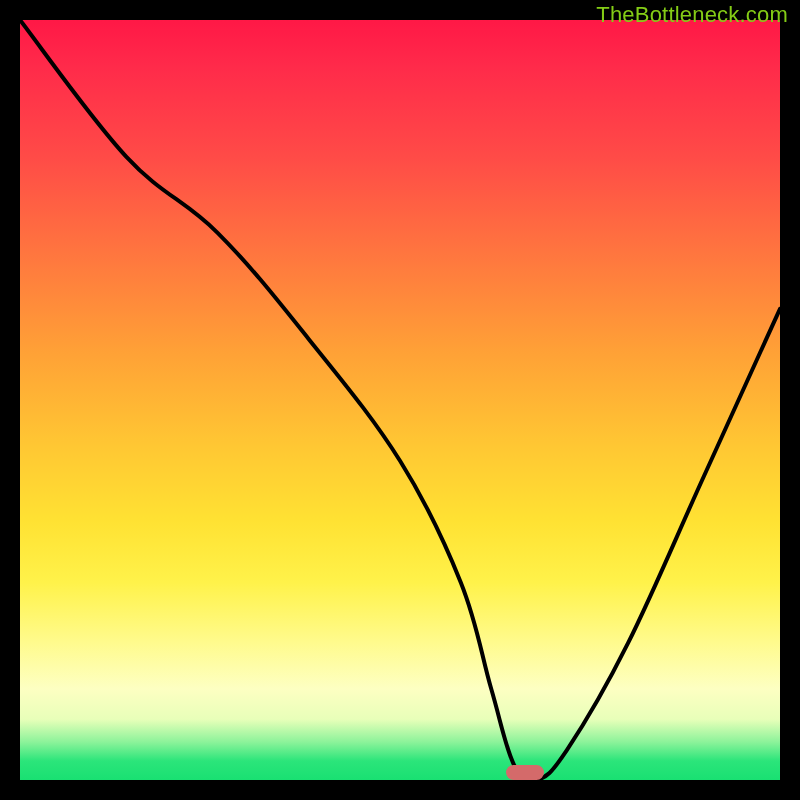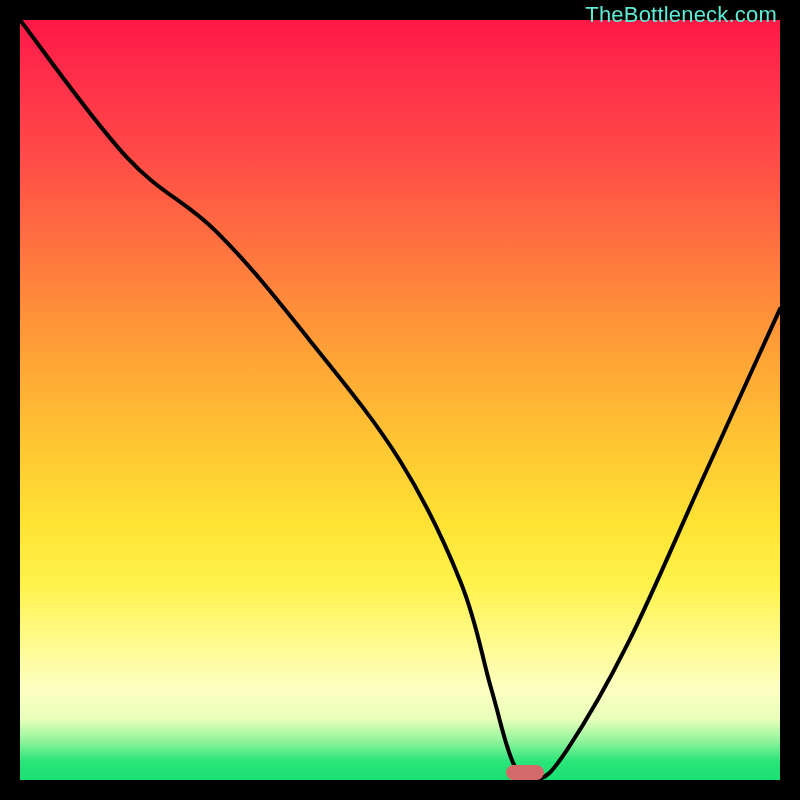--- a/index.html
+++ b/index.html
@@ -53,22 +53,22 @@
     );
   }
   .bump {
     position: absolute;
     background: #d46a6a;
     border-radius: 8px;
   }
   .watermark {
     position: absolute;
     top: 2px;
-    right: 23px;
-    color: #5eead4;
+    right: 12px;
+    color: #84cc16;
     font-size: 22px;
     font-weight: 500;
     letter-spacing: 0.2px;
     user-select: none;
   }
   svg.curve {
     position: absolute;
     left: 0;
     top: 0;
     width: 100%;

